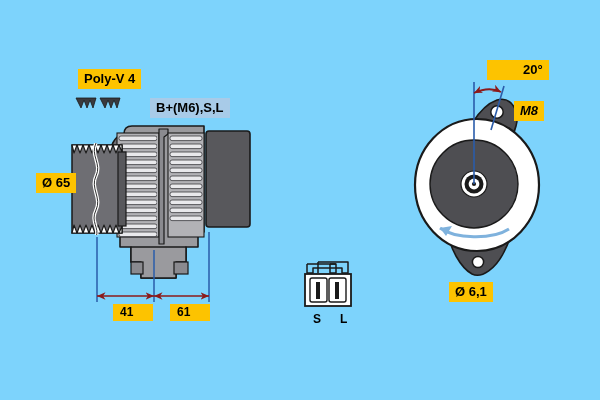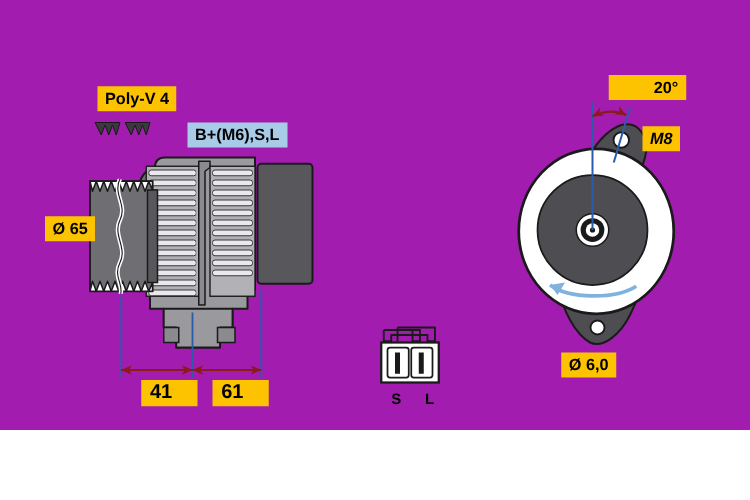--- a/index.html
+++ b/index.html
@@ -3,22 +3,22 @@
 <meta charset="utf-8">
 <style>
   html, body {
     margin: 0;
     padding: 0;
     background: #ffffff;
   }
   #canvas {
     position: relative;
     width: 600px;
-    height: 344px;
-    background: #a21caf;
+    height: 400px;
+    background: #7dd3fc;
     overflow: hidden;
     font-family: "Liberation Sans", sans-serif;
   }
   .svg-layer {
     position: absolute;
     left: 0;
     top: 0;
     width: 600px;
     height: 400px;
   }
@@ -30,21 +30,21 @@
     color: #000000;
     line-height: 1;
     padding: 3px 6px 4px 6px;
     white-space: nowrap;
     box-sizing: border-box;
   }
   .lbl-yellow { background: #fdc300; }
   .lbl-blue   { background: #a8cbe8; text-align: right; }
   .lbl-plain  { background: transparent; padding: 0; }
   .lbl-sm { font-size: 12px; }
-  .lbl-dim { font-size: 16px; padding: 2px 20px 3px 7px; }
+  .lbl-dim { font-size: 12px; padding: 2px 20px 3px 7px; }
 </style>
 </head>
 <body>
 
 <div id="canvas">
 
   <svg class="svg-layer" viewBox="0 0 600 400">
     <defs>
       <marker id="arrL" markerWidth="9" markerHeight="8" refX="8.5" refY="4" orient="auto" markerUnits="userSpaceOnUse">
         <path d="M8.5,4 L0,0.2 L2.4,4 L0,7.8 Z" fill="#8c1a1a"></path>
@@ -235,19 +235,19 @@
   <div class="lbl lbl-yellow" style="left:36px; top:173px;">Ø 65</div>
 
   <div class="lbl lbl-yellow lbl-dim" style="left:113px; top:304px;">41</div>
 
   <div class="lbl lbl-yellow lbl-dim" style="left:170px; top:304px;">61</div>
 
   <div class="lbl lbl-yellow" style="left:487px; top:60px;padding-left:36px;">20°</div>
 
   <div class="lbl lbl-yellow" style="left:514px; top:101px;font-style:italic;">M8</div>
 
-  <div class="lbl lbl-yellow" style="left:449px; top:282px;">Ø 6,0</div>
+  <div class="lbl lbl-yellow" style="left:449px; top:282px;">Ø 6,1</div>
 
   <div class="lbl lbl-plain lbl-sm" style="left:313px; top:313px;">S</div>
 
   <div class="lbl lbl-plain lbl-sm" style="left:340px; top:313px;">L</div>
 
 </div>
 
 </body></html>

